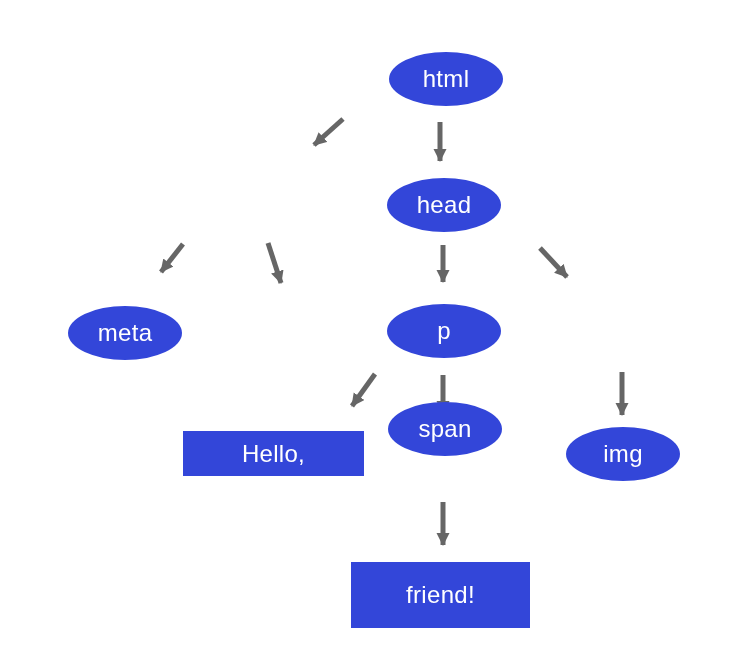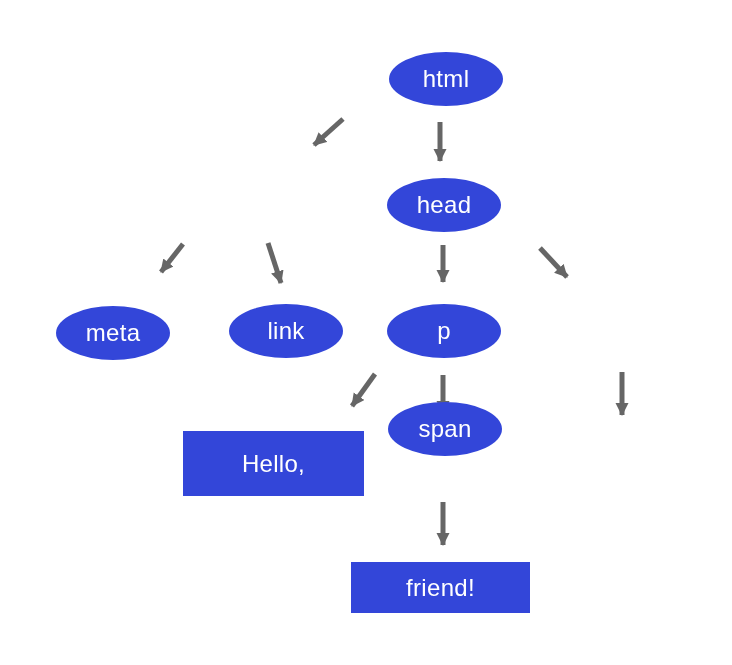--- a/index.html
+++ b/index.html
@@ -43,31 +43,31 @@
     box-sizing: border-box;
     cursor: default;
   }
   .node.ellipse {
     width: 114px;
     height: 54px;
     border-radius: 50%;
   }
   .node.rect-wide {
     width: 181px;
-    height: 65px;
+    height: 45px;
   }
   .node.rect-friend {
     width: 179px;
-    height: 51px;
+    height: 66px;
   }
   
   .pos-html   { left: 389px; top: 52px;  }
   .pos-head   { left: 189px; top: 178px; }
   .pos-body   { left: 387px; top: 178px; }
-  .pos-meta   { left: 56px;  top: 306px; }
+  .pos-meta   { left: 68px;  top: 306px; }
   .pos-link   { left: 229px; top: 304px; }
   .pos-p      { left: 387px; top: 304px; }
   .pos-div    { left: 566px; top: 304px; }
   .pos-hello  { left: 183px; top: 431px; }
   .pos-span   { left: 388px; top: 402px; }
   .pos-img    { left: 566px; top: 427px; }
   .pos-friend { left: 351px; top: 562px; }
 </style>
 </head>
 <body>
@@ -98,35 +98,35 @@
 
 
   <div class="node ellipse pos-body">
     <span>head</span>
   </div>
 
   <div class="node ellipse pos-meta">
     <span>meta</span>
   </div>
 
-  <div class="node ellipse pos-link">
-    <span>link</span>
-  </div>
 
   <div class="node ellipse pos-p">
     <span>p</span>
   </div>
 
 
   <div class="node rect-wide pos-hello">
     <span>Hello,</span>
   </div>
 
   <div class="node ellipse pos-span">
     <span>span</span>
   </div>
 
+  <div class="node ellipse pos-img">
+    <span>img</span>
+  </div>
 
   <div class="node rect-friend pos-friend">
     <span>friend!</span>
   </div>
 
 </div>
 
 </body></html>

